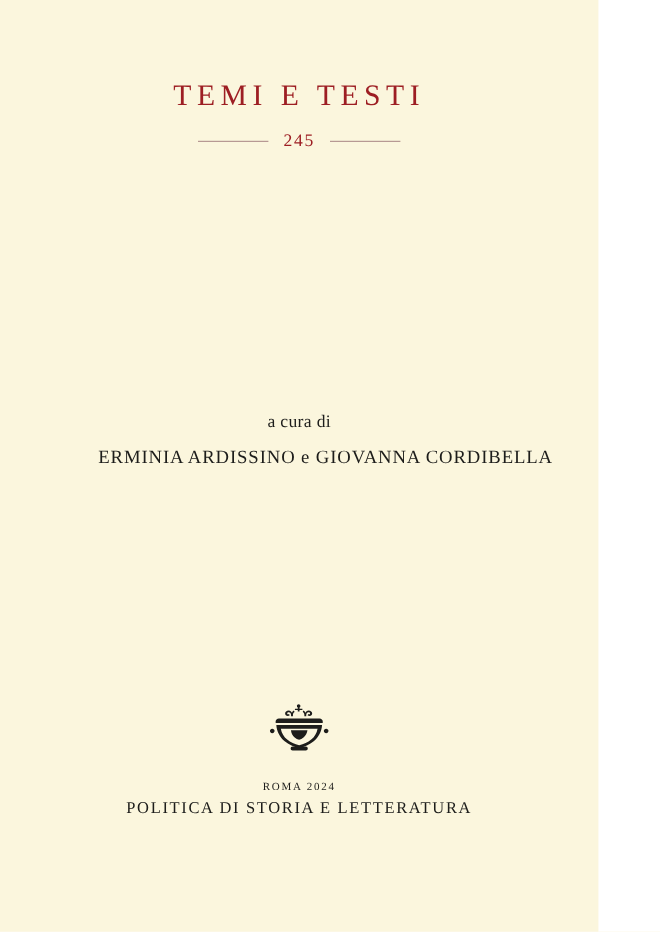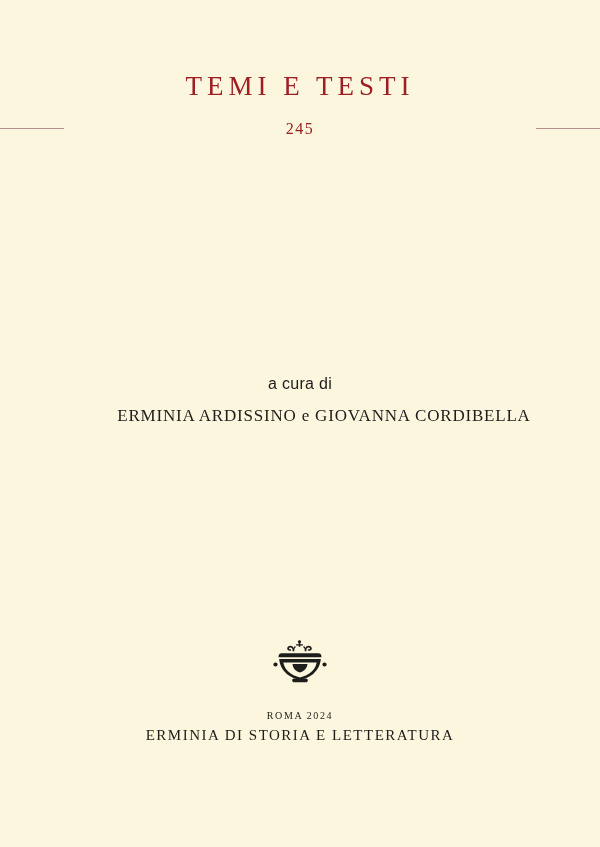--- a/index.html
+++ b/index.html
@@ -7,21 +7,21 @@
     padding: 0;
   }
   body {
     width: 600px;
     height: 847px;
     background: #ffffff;
     font-family: "Liberation Serif", serif;
   }
   .cover {
     position: relative;
-    width: 600px;
+    width: 544px;
     height: 847px;
     background: #fbf6dd;
     box-sizing: border-box;
     overflow: hidden;
   }
   
   .series-block {
     position: absolute;
     top: 72px;
     left: 0;
@@ -33,21 +33,21 @@
     font-size: 27px;
     letter-spacing: 5px;
     color: #9d1e23;
     font-weight: 400;
     line-height: 1.1;
   }
   .series-number-row {
     margin-top: 18px;
     display: flex;
     align-items: center;
-    justify-content: space-between;
+    justify-content: center;
     gap: 14px;
   }
   .rule {
     display: block;
     width: 64px;
     height: 1px;
     background: #b08f8c;
   }
   .series-number {
     font-family: "Liberation Serif", serif;
@@ -85,21 +85,21 @@
 
   
   .editors-block {
     position: absolute;
     top: 375px;
     left: 0;
     width: 100%;
     text-align: center;
   }
   .edited-by {
-    font-family: Liberation Sans, sans-serif;
+    font-family: Liberation Serif, serif;
     font-size: 16px;
     color: #1d1d1b;
     font-style: normal;
     letter-spacing: 0.3px;
   }
   .editors-names {
     margin-top: 13px;
     font-family: "Liberation Serif", serif;
     font-size: 17px;
     color: #1d1d1b;
@@ -164,16 +164,16 @@
         <path d="M38.5 7.8c2 0 3.3 1.2 3.3 2.8 0 1.3-1 2.2-2.4 2.2-0.7 0-1.3-0.2-1.8-0.6l0.7-1.1c0.2 0.2 0.5 0.3 0.8 0.3 0.5 0 0.8-0.3 0.8-0.8 0-0.6-0.6-1-1.4-1-1.3 0-2.1 1.1-2.1 2.6v1h-1.7v-1.1c0-1.4-0.5-2.4-1.5-2.9l0.6-1.2c0.8 0.3 1.4 1 1.8 1.9 0.5-1.2 1.5-2.1 2.9-2.1z"></path>
         <path d="M11.5 15.2h37c1.6 0 2.9 1.2 2.9 2.8v1.3H8.6V18c0-1.6 1.3-2.8 2.9-2.8z"></path>
         <path d="M9.2 21.1h41.6c-0.4 5.9-3.2 11.2-7.6 14.8-3.7 3.1-8.4 5.1-13.2 6-4.8-0.9-9.5-2.9-13.2-6-4.4-3.6-7.2-8.9-7.6-14.8zm4.1 3.3c0.7 3.9 2.8 7.4 5.8 9.9 3 2.5 6.8 4.2 10.9 5.1 4.1-0.9 7.9-2.6 10.9-5.1 3-2.5 5.1-6 5.8-9.9H13.3z"></path>
         <path d="M22.5 25.9h15c-0.3 2.6-1.6 5-3.6 6.6-1.2 1-2.6 1.7-4 2.1-1.4-0.4-2.8-1.1-4-2.1-2-1.6-3.2-4-3.4-6.6z"></path>
         <path d="M5.5 24.5c1.2 0 2.1 0.9 2.1 2s-0.9 2-2.1 2-2.1-0.9-2.1-2 0.9-2 2.1-2z"></path>
         <path d="M54.5 24.5c1.2 0 2.1 0.9 2.1 2s-0.9 2-2.1 2-2.1-0.9-2.1-2 0.9-2 2.1-2z"></path>
         <path d="M24 40.6h12c1 0 1.8 0.8 1.8 1.8s-0.8 1.8-1.8 1.8H24c-1 0-1.8-0.8-1.8-1.8s0.8-1.8 1.8-1.8z"></path>
       </g>
     </svg>
     <div class="place-year">ROMA 2024</div>
-    <div class="publisher-name">ERMINIA DI STORIA E LETTERATURA</div>
+    <div class="publisher-name">POLITICA DI STORIA E LETTERATURA</div>
   </div>
 
 </div>
 
 </body></html>

